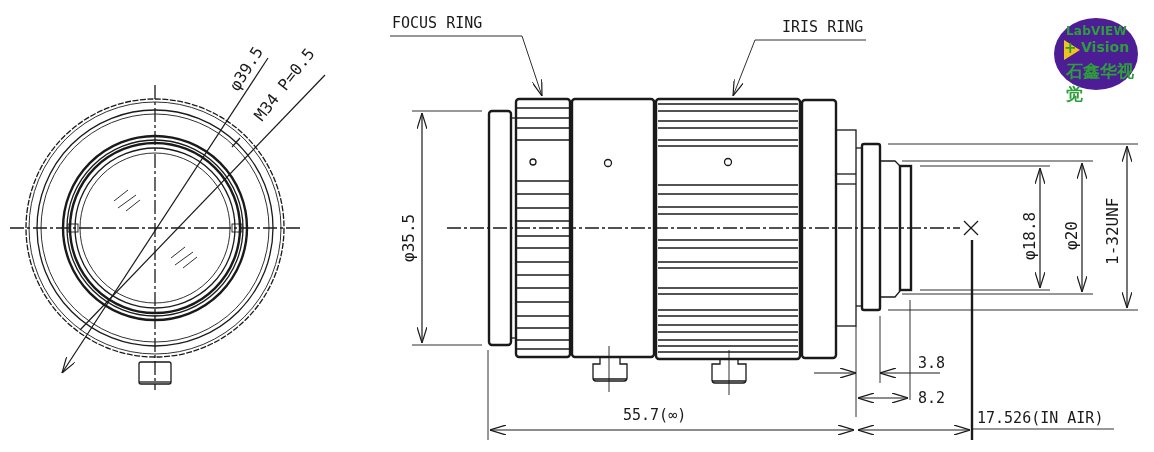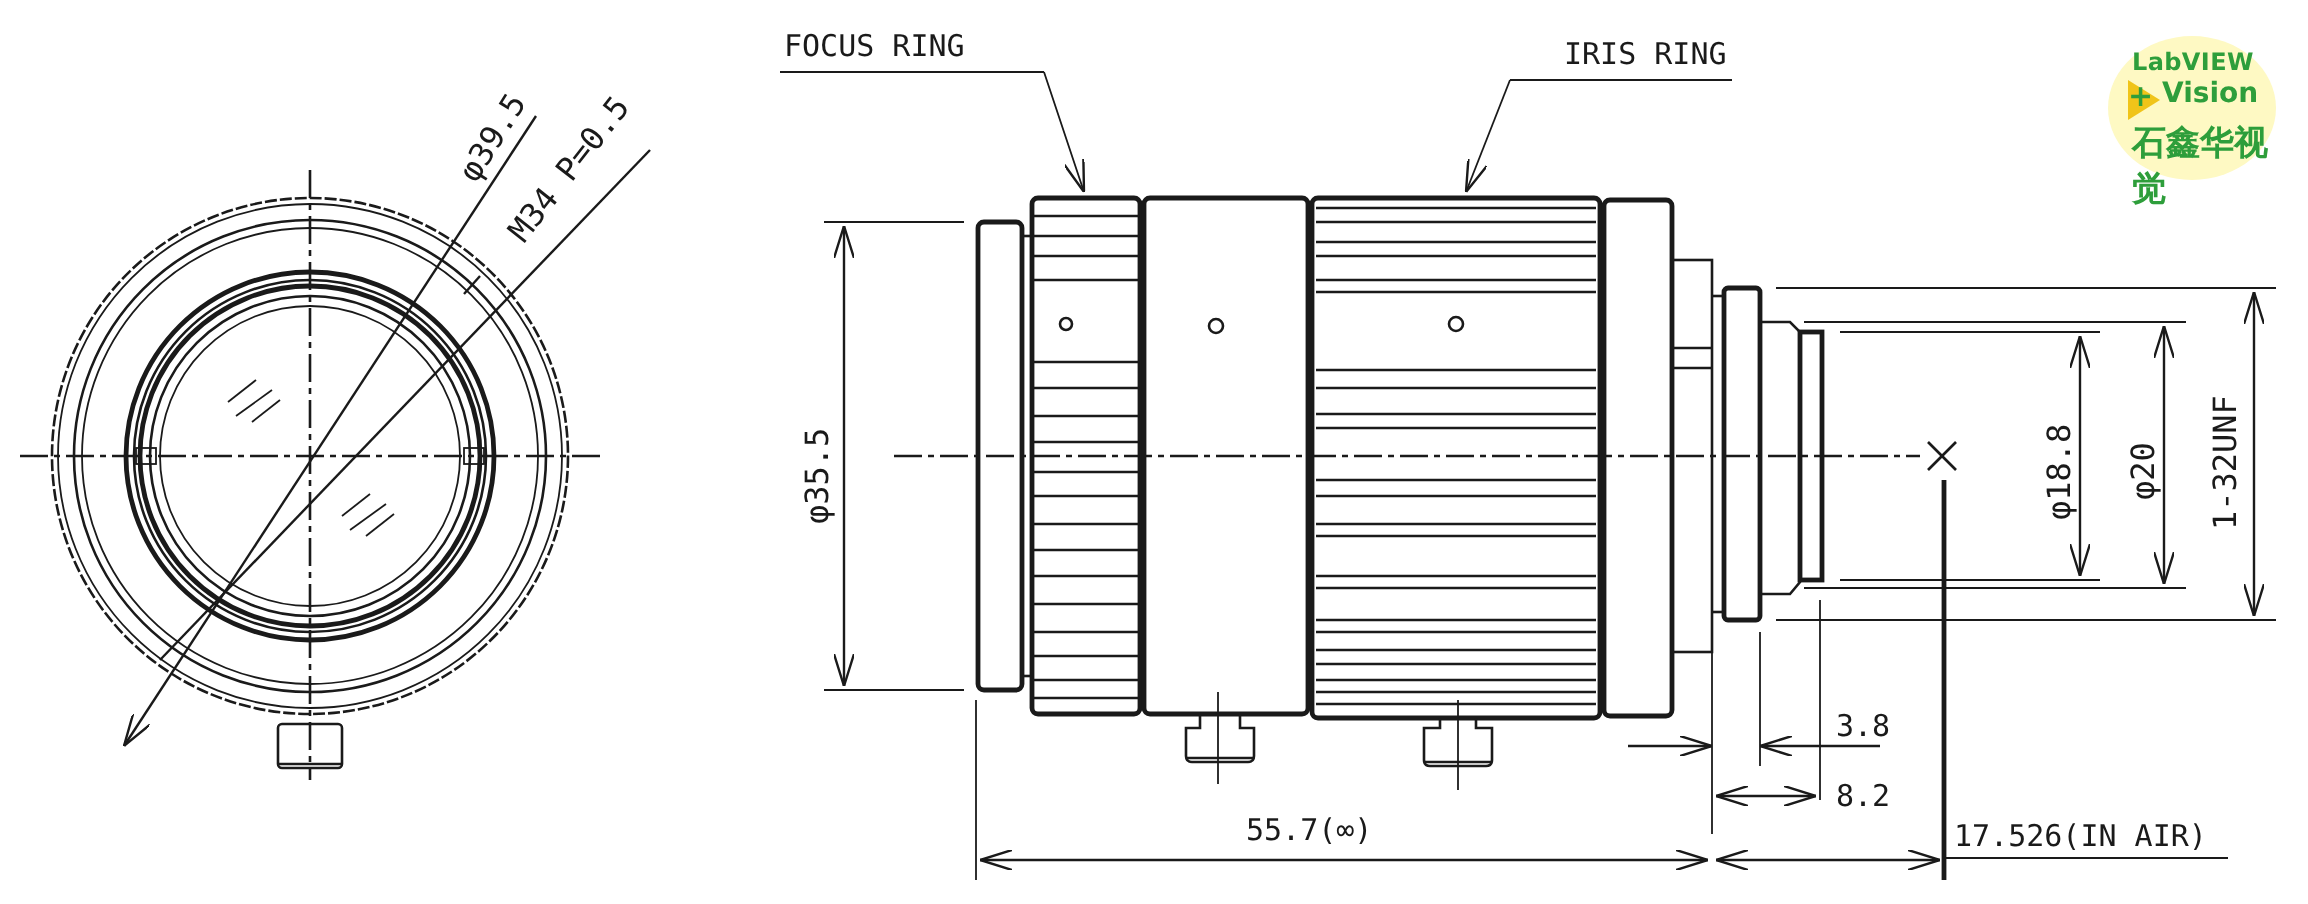--- a/index.html
+++ b/index.html
@@ -5,21 +5,21 @@
     html, body { margin: 0; padding: 0; background: #ffffff; }
     body { width: 1154px; height: 452px; position: relative; overflow: hidden; font-family: "DejaVu Sans Mono", "Liberation Mono", monospace; }
     #drawing { position: absolute; left: 0; top: 0; width: 1154px; height: 452px; }
     .ln { stroke: #1a1a1a; fill: none; stroke-width: 1.3; }
     .th { stroke: #1a1a1a; fill: none; stroke-width: 2.4; }
     .tn { stroke: #1a1a1a; fill: none; stroke-width: 0.9; }
     .cl { stroke: #1a1a1a; fill: none; stroke-width: 1.3; stroke-dasharray: 14 3 3 3; }
     .dim { stroke: #1a1a1a; fill: none; stroke-width: 1.2; }
     .txt { font-family: "DejaVu Sans Mono", "Liberation Mono", monospace; font-size: 15px; fill: #1a1a1a; }
     .txt-narrow { font-family: "DejaVu Sans Mono", "Liberation Mono", monospace; font-size: 16px; fill: #1a1a1a; }
-    .logo { position: absolute; left: 1054px; top: 18px; width: 84px; height: 72px; border-radius: 50%; background: #fef9c3; }
+    .logo { position: absolute; left: 1054px; top: 18px; width: 84px; height: 72px; border-radius: 50%; background: #4c1d95; }
     .logo-line1 { position: absolute; left: 12px; top: 6px; font-family: "DejaVu Sans", sans-serif; font-size: 12px; font-weight: bold; color: #2e9e3b; letter-spacing: 0.2px; }
     .logo-tri { position: absolute; left: 10px; top: 22px; width: 0; height: 0; border-top: 10px solid transparent; border-bottom: 10px solid transparent; border-left: 16px solid #f0c419; }
     .logo-plus { position: absolute; left: 10px; top: 21px; font-family: "DejaVu Sans", sans-serif; font-size: 15px; font-weight: bold; color: #2e9e3b; }
     .logo-line2 { position: absolute; left: 27px; top: 21px; font-family: "DejaVu Sans", sans-serif; font-size: 14px; font-weight: bold; color: #2e9e3b; text-align: center; }
     .logo-line3 { position: absolute; left: 12px; top: 42px; font-family: "DejaVu Sans", sans-serif; font-size: 17px; font-weight: bold; color: #2e9e3b; }
   </style>
 </head>
 <body>
 
 <svg id="drawing" viewBox="0 0 1154 452" xmlns="http://www.w3.org/2000/svg">

